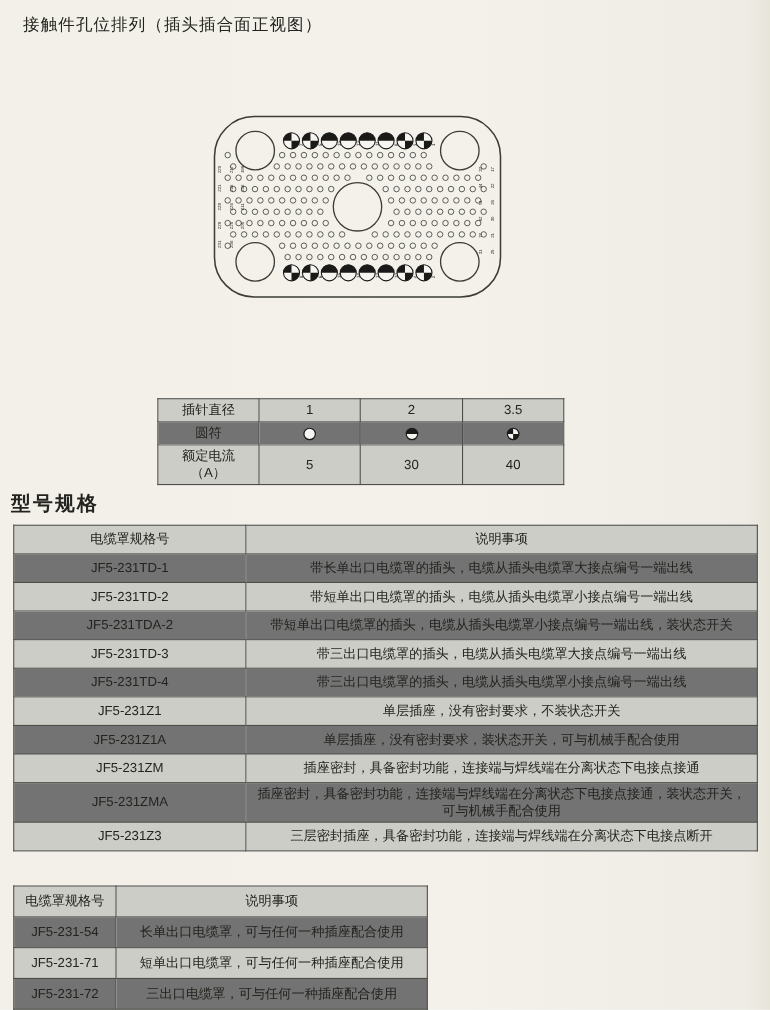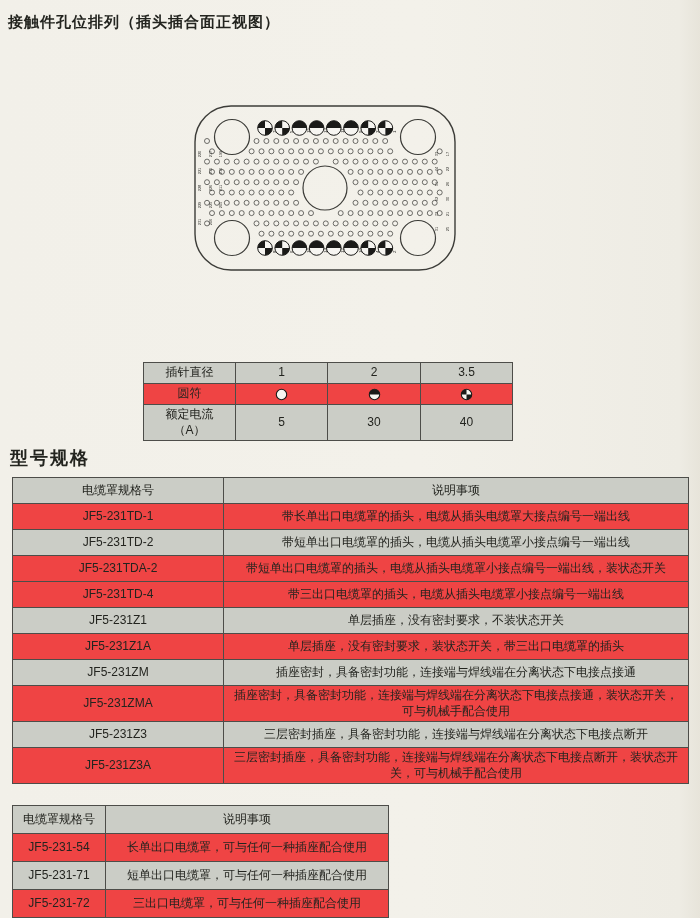--- a/index.html
+++ b/index.html
@@ -2,29 +2,29 @@
 <html><head>
 <meta charset="utf-8">
 <style>
   html,body{margin:0;padding:0;}
   body{
     width:700px;height:918px;position:relative;overflow:hidden;
     background:linear-gradient(90deg,#f2f0e9 0%,#f3f1ea 60%,#eeece4 97%,#e7e4da 100%);
     font-family:"Liberation Sans","DejaVu Sans",sans-serif;color:#23241f;
   }
   .abs{position:absolute;}
-  #page-title{left:8px;top:13px;font-size:15px;font-weight:bold;letter-spacing:1px;}
+  #page-title{left:21px;top:13px;font-size:15px;font-weight:normal;letter-spacing:1px;}
   #section-title{left:10px;top:446px;font-size:18px;font-weight:bold;letter-spacing:2px;}
   #diagram-wrap{left:193px;top:104px;width:264px;height:168px;}
 
   table{border-collapse:collapse;table-layout:fixed;background:#f6f5f1;}
   td{border:1px solid #4d4d49;font-size:12px;text-align:center;
      padding:2px 6px;line-height:1.3;overflow:hidden;}
   tr.gray td{background:#cbcdc6;}
-  tr.white td{background:#ef4444;}
+  tr.white td{background:#737373;}
 
   #pin-table{left:143px;top:362px;width:369px;border:1px solid #3f3f3b;}
   #pin-table td{height:16px;}
 
   #spec-table{left:12px;top:477px;width:676px;border:1px solid #3f3f3b;}
   #spec-table td{height:21px;}
 
   #cover-table{left:12px;top:805px;width:376px;border:1px solid #3f3f3b;}
   #cover-table td{height:23px;}
 
@@ -366,47 +366,47 @@
         <td>带长单出口电缆罩的插头，电缆从插头电缆罩大接点编号一端出线</td>
       </tr>
       <tr class="gray">
         <td>JF5-231TD-2</td>
         <td>带短单出口电缆罩的插头，电缆从插头电缆罩小接点编号一端出线</td>
       </tr>
       <tr class="white">
         <td>JF5-231TDA-2</td>
         <td>带短单出口电缆罩的插头，电缆从插头电缆罩小接点编号一端出线，装状态开关</td>
       </tr>
+      <tr class="gray">
+        <td>JF5-231TD-3</td>
+        <td>带三出口电缆罩的插头，电缆从插头电缆罩大接点编号一端出线</td>
+      </tr>
       <tr class="white">
         <td>JF5-231TD-4</td>
         <td>带三出口电缆罩的插头，电缆从插头电缆罩小接点编号一端出线</td>
       </tr>
       <tr class="gray">
         <td>JF5-231Z1</td>
         <td>单层插座，没有密封要求，不装状态开关</td>
       </tr>
       <tr class="white">
         <td>JF5-231Z1A</td>
-        <td>单层插座，没有密封要求，装状态开关，带三出口电缆罩的插头</td>
+        <td>单层插座，没有密封要求，装状态开关，可与机械手配合使用</td>
       </tr>
       <tr class="gray">
         <td>JF5-231ZM</td>
         <td>插座密封，具备密封功能，连接端与焊线端在分离状态下电接点接通</td>
       </tr>
       <tr class="white">
         <td>JF5-231ZMA</td>
         <td>插座密封，具备密封功能，连接端与焊线端在分离状态下电接点接通，装状态开关，可与机械手配合使用</td>
       </tr>
       <tr class="gray">
         <td>JF5-231Z3</td>
         <td>三层密封插座，具备密封功能，连接端与焊线端在分离状态下电接点断开</td>
-      </tr>
-      <tr class="white">
-        <td>JF5-231Z3A</td>
-        <td>三层密封插座，具备密封功能，连接端与焊线端在分离状态下电接点断开，装状态开关，可与机械手配合使用</td>
       </tr>
     </tbody>
 </table>
 
 <table class="abs" id="cover-table">
   <colgroup>
       <col style="width:93px">
       <col style="width:283px">
     </colgroup>
   <tbody id="cover-body">

